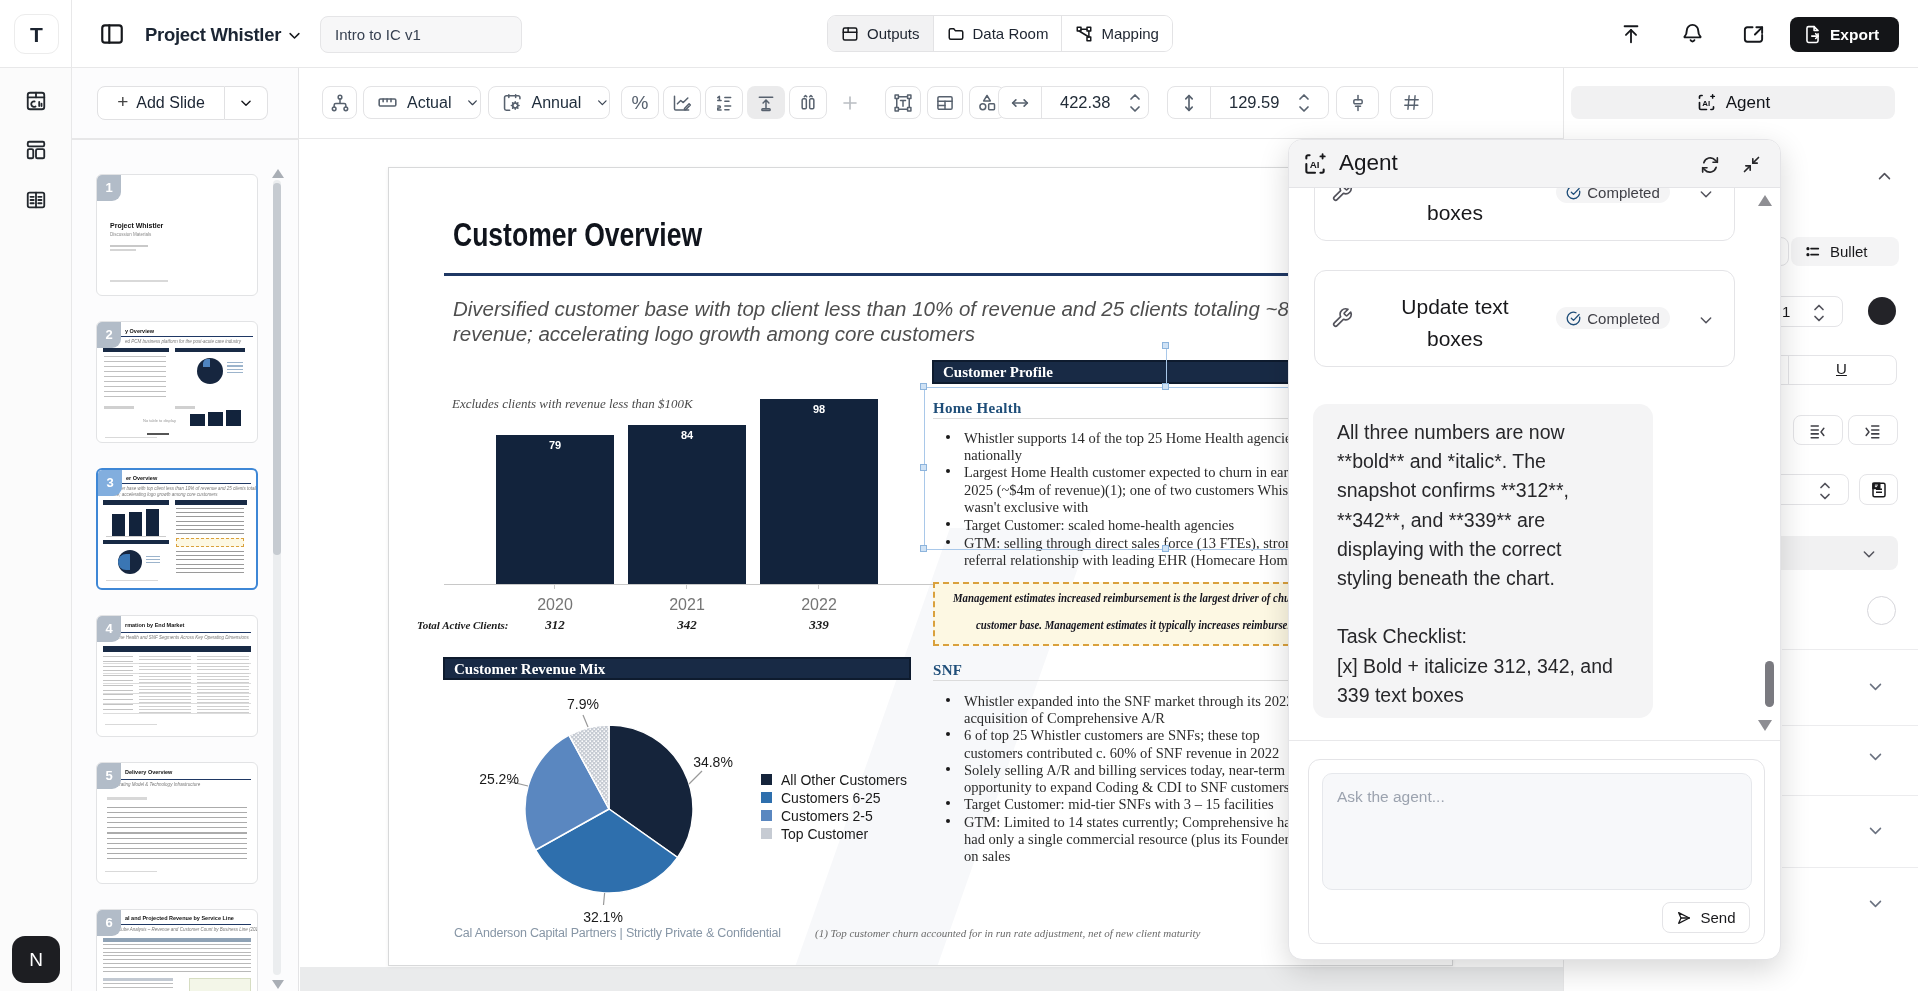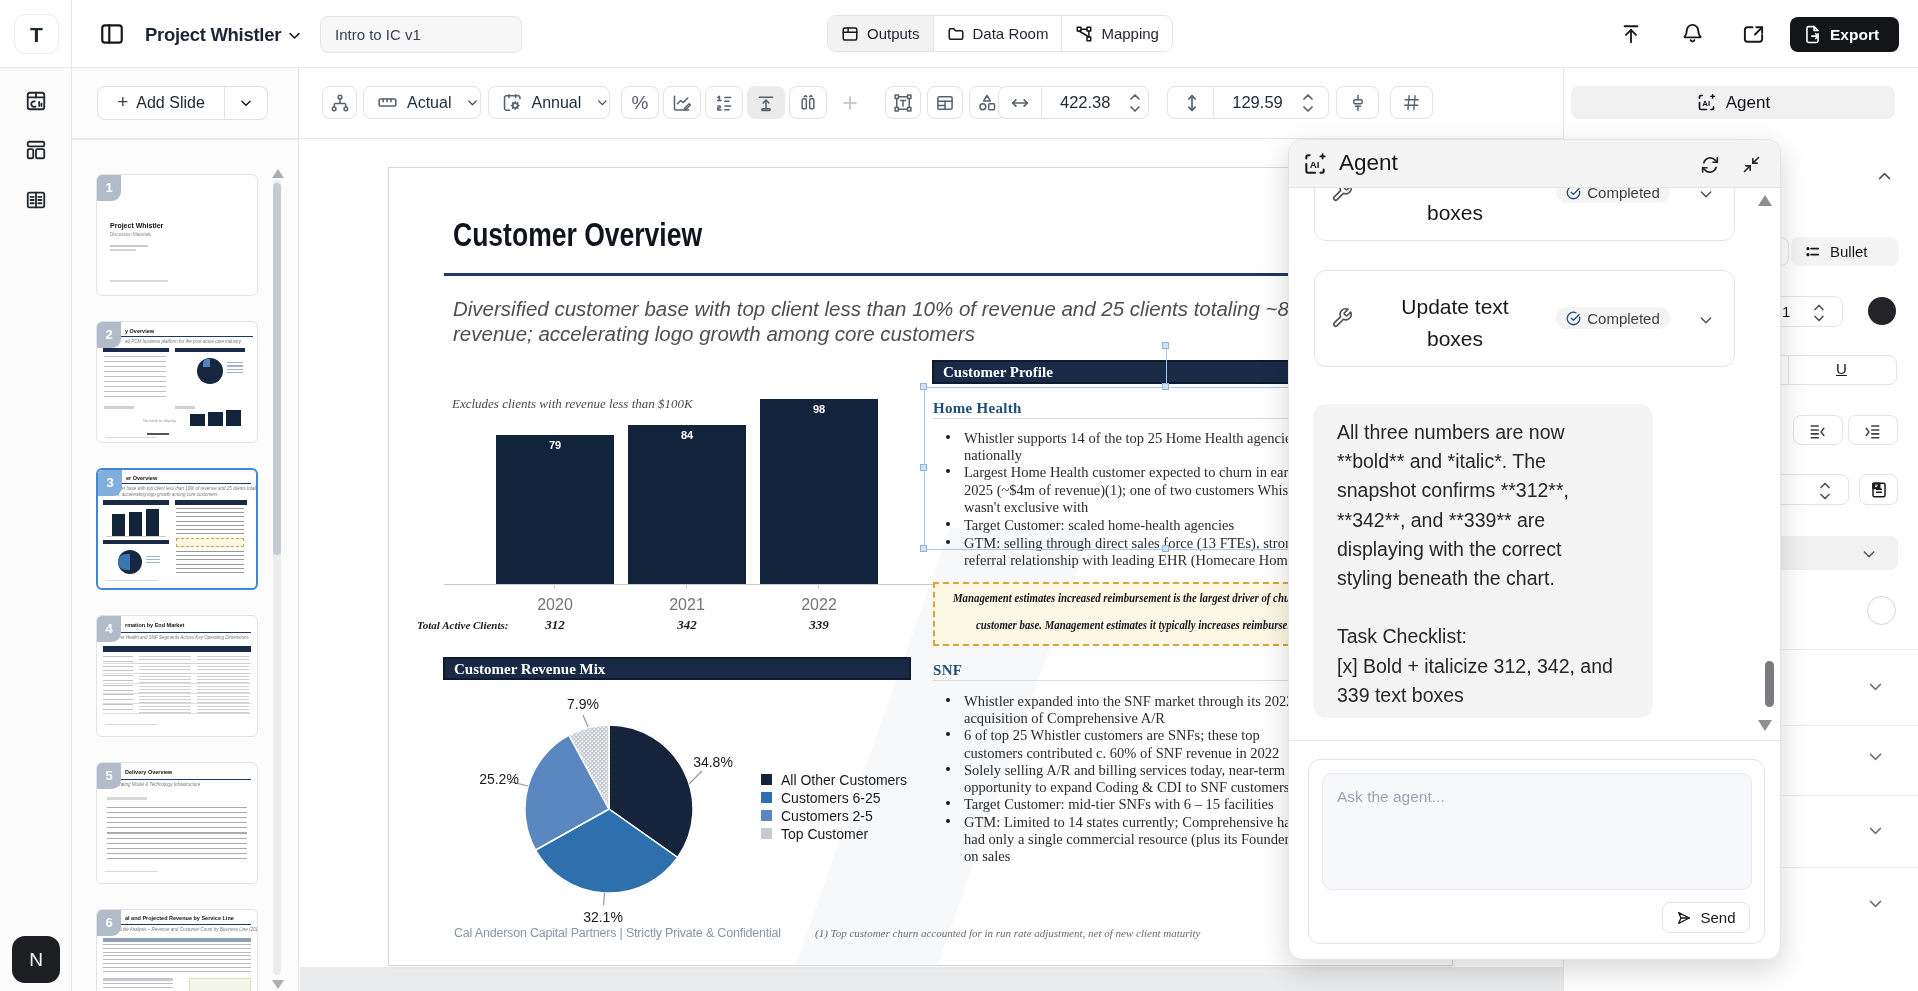--- a/index.html
+++ b/index.html
@@ -166,21 +166,21 @@
       <div class="bdot" style="top:530px;left:13px"></div>
         <div class="bline" style="top:525px">Whistler expanded into the SNF market through its 2022</div>
       <div class="bline" style="top:542px">acquisition of  Comprehensive A/R</div>
       <div class="bdot" style="top:564px;left:13px"></div>
         <div class="bline" style="top:559px">6 of  top 25 Whistler customers are SNFs; these top</div>
       <div class="bline" style="top:577px">customers contributed c. 60% of  SNF revenue in 2022</div>
       <div class="bdot" style="top:599px;left:13px"></div>
         <div class="bline" style="top:594px">Solely selling A/R and billing services today, near-term</div>
       <div class="bline" style="top:611px">opportunity to expand Coding &amp; CDI to SNF customers</div>
       <div class="bdot" style="top:633px;left:13px"></div>
-        <div class="bline" style="top:628px">Target Customer: mid-tier SNFs with 6 – 15 facilities</div>
+        <div class="bline" style="top:628px">Target Customer: mid-tier SNFs with 3 – 15 facilities</div>
       <div class="bdot" style="top:651px;left:13px"></div>
         <div class="bline" style="top:646px">GTM: Limited to 14 states currently; Comprehensive has</div>
       <div class="bline" style="top:663px">had only a single commercial resource (plus its Founder)</div>
       <div class="bline" style="top:680px">on sales</div>
     </div>
 
     <div class="selline" style="left:535px;top:219px;width:484px;height:1px"></div>
     <div class="selline" style="left:535px;top:219px;width:1px;height:162px"></div>
     <div class="selline" style="left:535px;top:381px;width:484px;height:1px"></div>
     <div class="selline" style="left:777px;top:181px;width:1px;height:38px"></div>
@@ -476,21 +476,21 @@
         <polyline points="7.5,8.5 4,12 7.5,15.5"></polyline>
         <polyline points="16.5,8.5 20,12 16.5,15.5"></polyline>
       </svg>
     <div style="width:1px;height:32px;background:#e3e3e5;margin:0 0 0 10px"></div>
     <span style="font-size:16.5px;color:#222c38;margin-left:18px">422.38</span>
     <svg style="margin-left:18px" width="14" height="24" viewBox="0 0 14 24" fill="none" stroke="#57616e" stroke-width="1.7" stroke-linecap="round" stroke-linejoin="round">
         <polyline points="3,8 7,4 11,8"></polyline>
         <polyline points="3,16 7,20 11,16"></polyline>
       </svg>
   </div>
-  <div class="tbtn" style="left:867px;width:162px;justify-content:center;">
+  <div class="tbtn" style="left:867px;width:162px;justify-content:flex-start;padding-left:10px">
     <svg width="22" height="22" viewBox="0 0 24 24" fill="none" stroke="#57616e" stroke-width="1.8" stroke-linecap="round" stroke-linejoin="round">
         <line x1="12" y1="4" x2="12" y2="20"></line>
         <polyline points="8.5,7.5 12,4 15.5,7.5"></polyline>
         <polyline points="8.5,16.5 12,20 15.5,16.5"></polyline>
       </svg>
     <div style="width:1px;height:32px;background:#e3e3e5;margin:0 0 0 10px"></div>
     <span style="font-size:16.5px;color:#222c38;margin-left:18px">129.59</span>
     <svg style="margin-left:18px" width="14" height="24" viewBox="0 0 14 24" fill="none" stroke="#57616e" stroke-width="1.7" stroke-linecap="round" stroke-linejoin="round">
         <polyline points="3,8 7,4 11,8"></polyline>
         <polyline points="3,16 7,20 11,16"></polyline>

